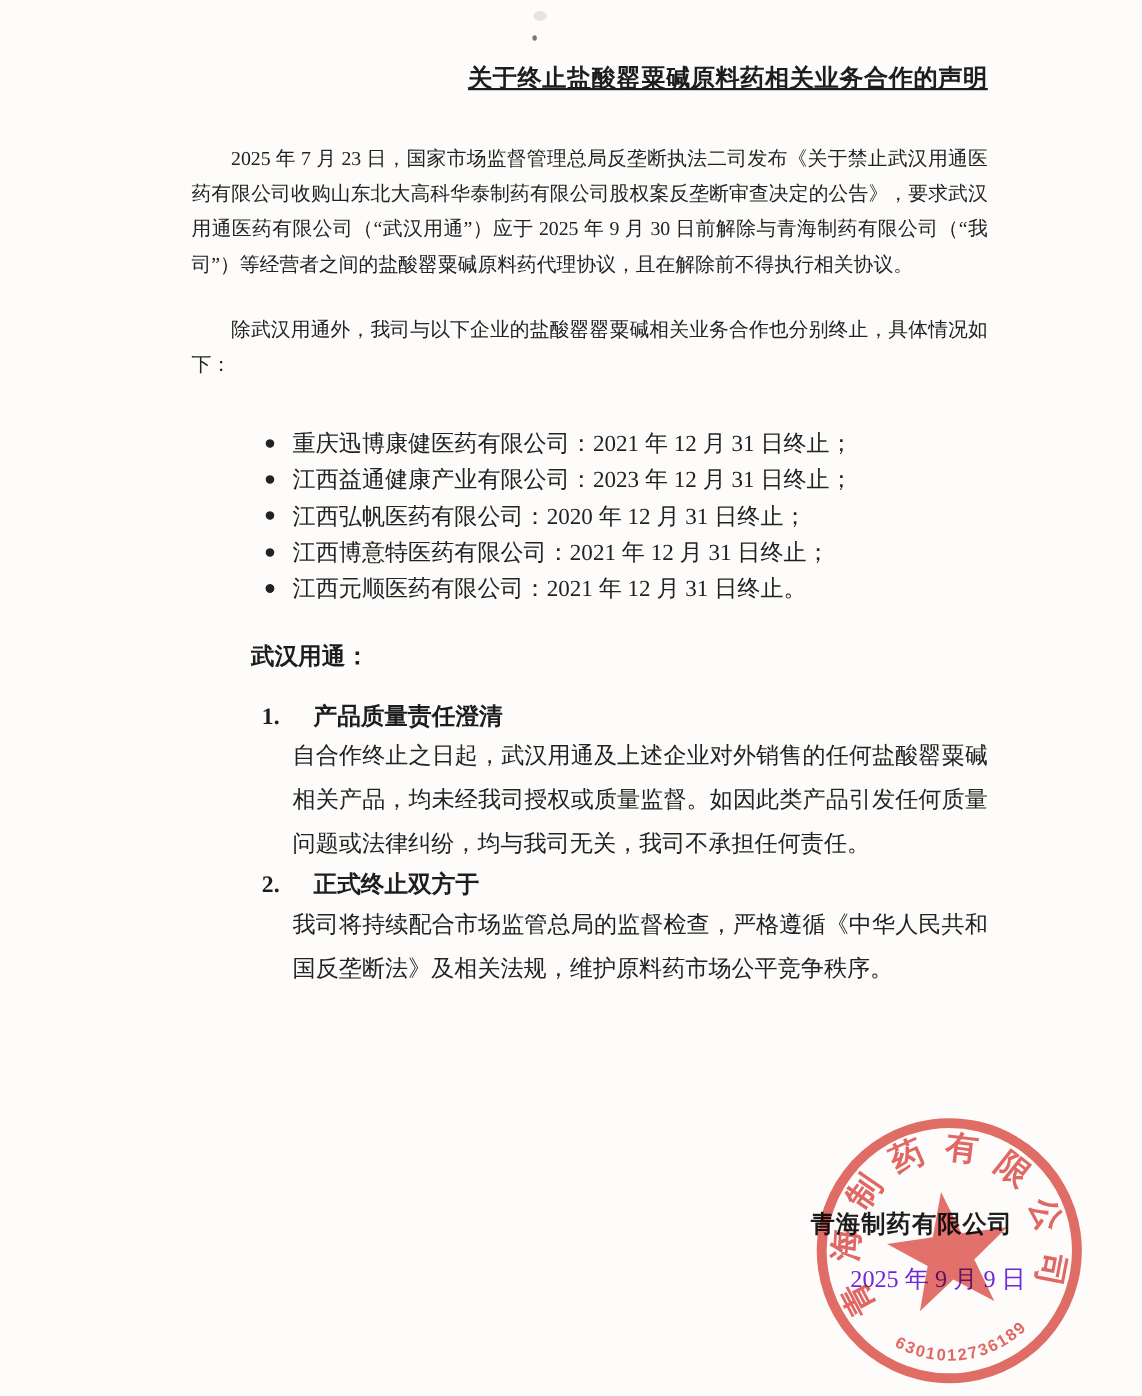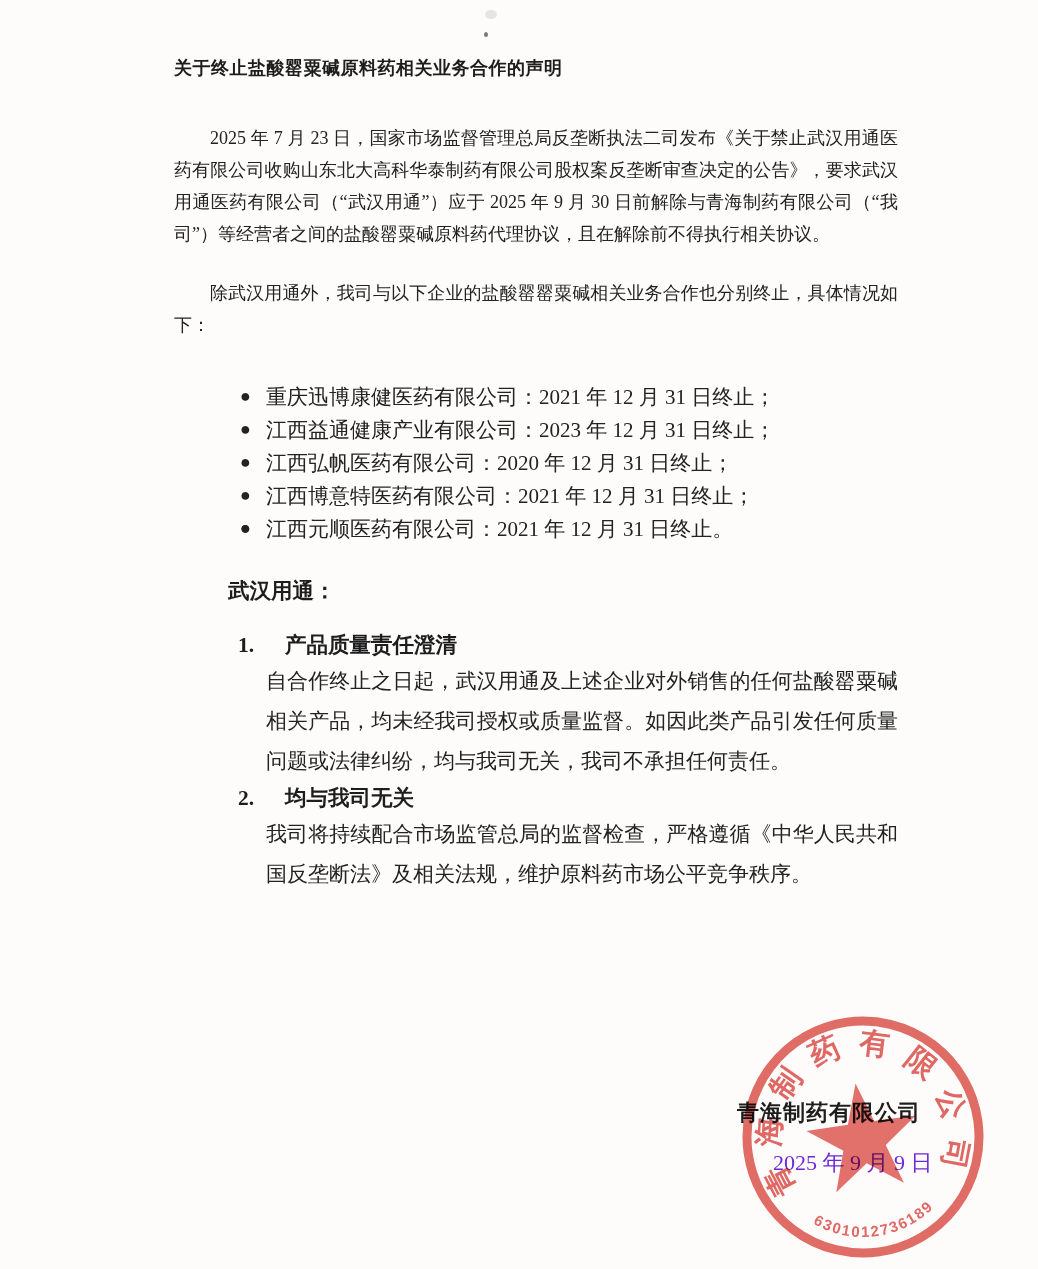--- a/index.html
+++ b/index.html
@@ -4,22 +4,22 @@
 <style>
   html,body{margin:0;padding:0;}
   body{
     width:1038px;height:1269px;position:relative;
     background:#fdfcfb;
     font-family:"Liberation Serif","DejaVu Serif",serif;
     color:#222;overflow:hidden;
   }
   .doc{position:absolute;left:174px;top:56px;width:724px;}
   .title{
-    font-size:18px;font-weight:700;text-align:left;
-    margin:0 0 42px 0;letter-spacing:.5px;color:#1d1d1d;
+    font-size:22px;font-weight:700;text-align:right;
+    margin:0 0 42px 0;letter-spacing:.5px;color:#1d1d1d;text-decoration:underline;
   }
   .para{
     font-size:18px;line-height:32px;margin:0 0 27px 0;
     text-indent:2em;text-align:justify;
   }
   .para.last{margin-bottom:40px;}
   ul.terms{list-style:none;margin:0 0 26px 0;padding:0 0 0 64px;}
   ul.terms li{
     position:relative;padding-left:28px;font-size:21px;line-height:33px;
   }
@@ -95,21 +95,21 @@
   <div class="special-heading">武汉用通：</div>
 
   <div class="sp-head">
     <span class="sp-num">1.</span>
     <span>产品质量责任澄清</span>
   </div>
   <p class="sp-body">自合作终止之日起，武汉用通及上述企业对外销售的任何盐酸罂粟碱相关产品，均未经我司授权或质量监督。如因此类产品引发任何质量问题或法律纠纷，均与我司无关，我司不承担任何责任。</p>
 
   <div class="sp-head">
     <span class="sp-num">2.</span>
-    <span>均与我司无关</span>
+    <span>正式终止双方于</span>
   </div>
   <p class="sp-body">我司将持续配合市场监管总局的监督检查，严格遵循《中华人民共和国反垄断法》及相关法规，维护原料药市场公平竞争秩序。</p>
 </div>
 
 <div class="sig-company">青海制药有限公司</div>
 <div class="sig-date">2025 年 9 月 9 日</div>
 
 <svg class="seal" viewBox="-127 -127 254 254" xmlns="http://www.w3.org/2000/svg">
   <defs>
     <path id="ringArc" d="M -72.7 42 A 84 84 0 1 1 72.7 42" fill="none"></path>

